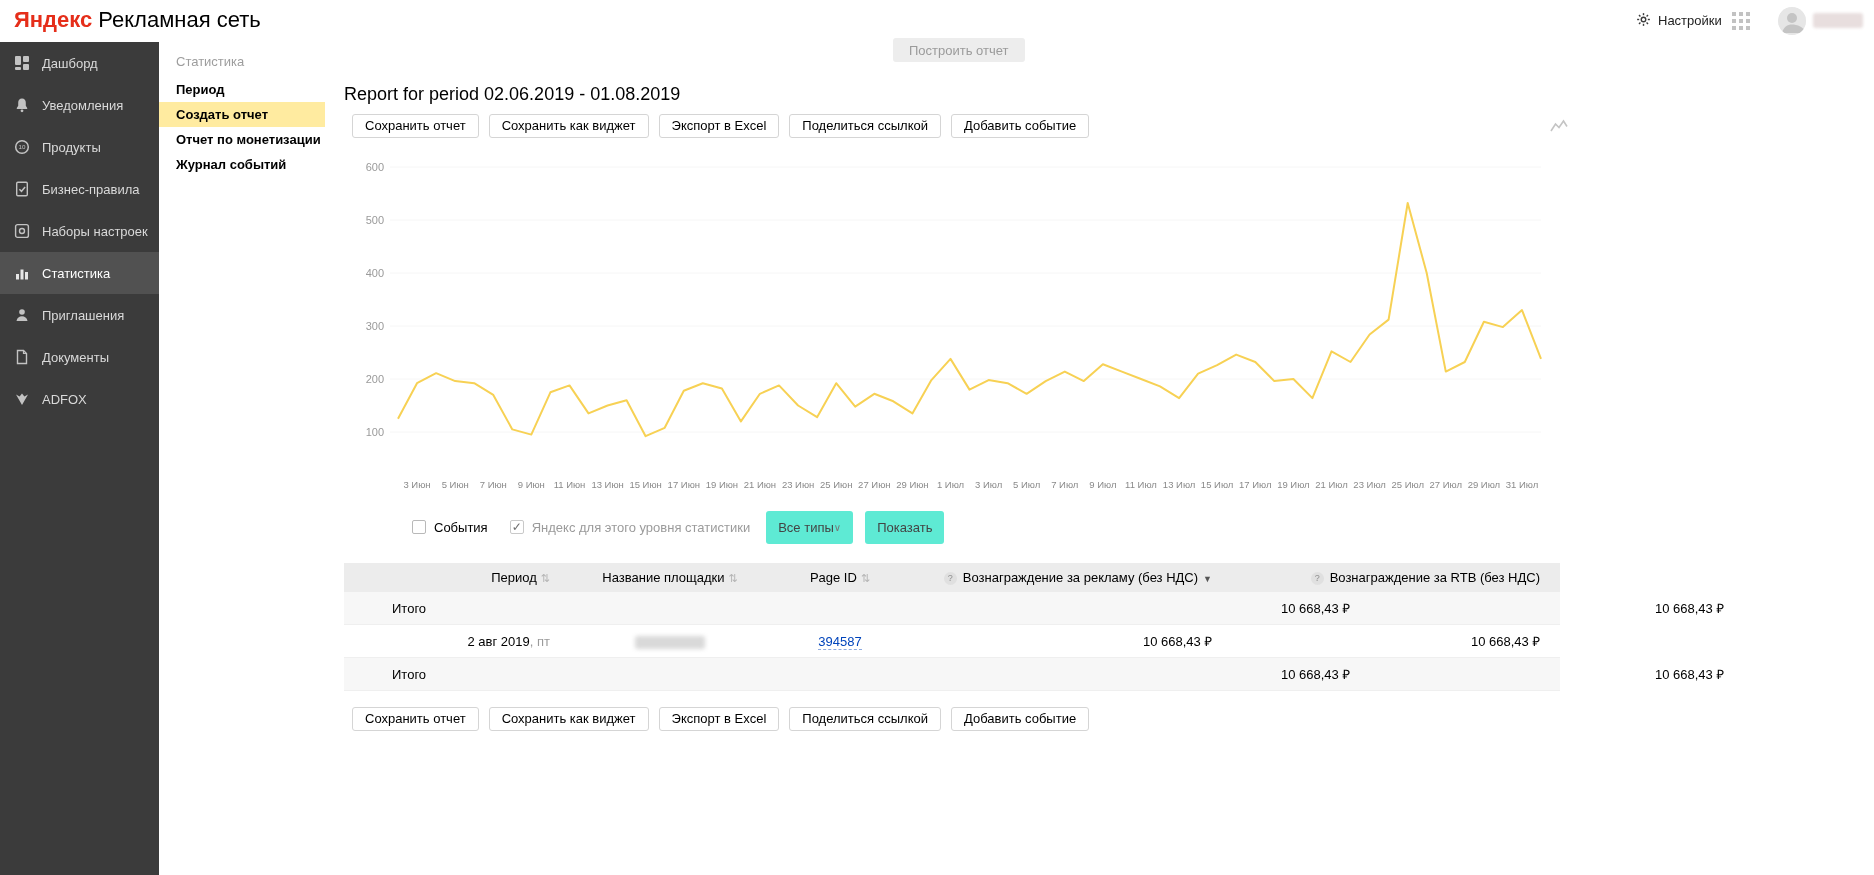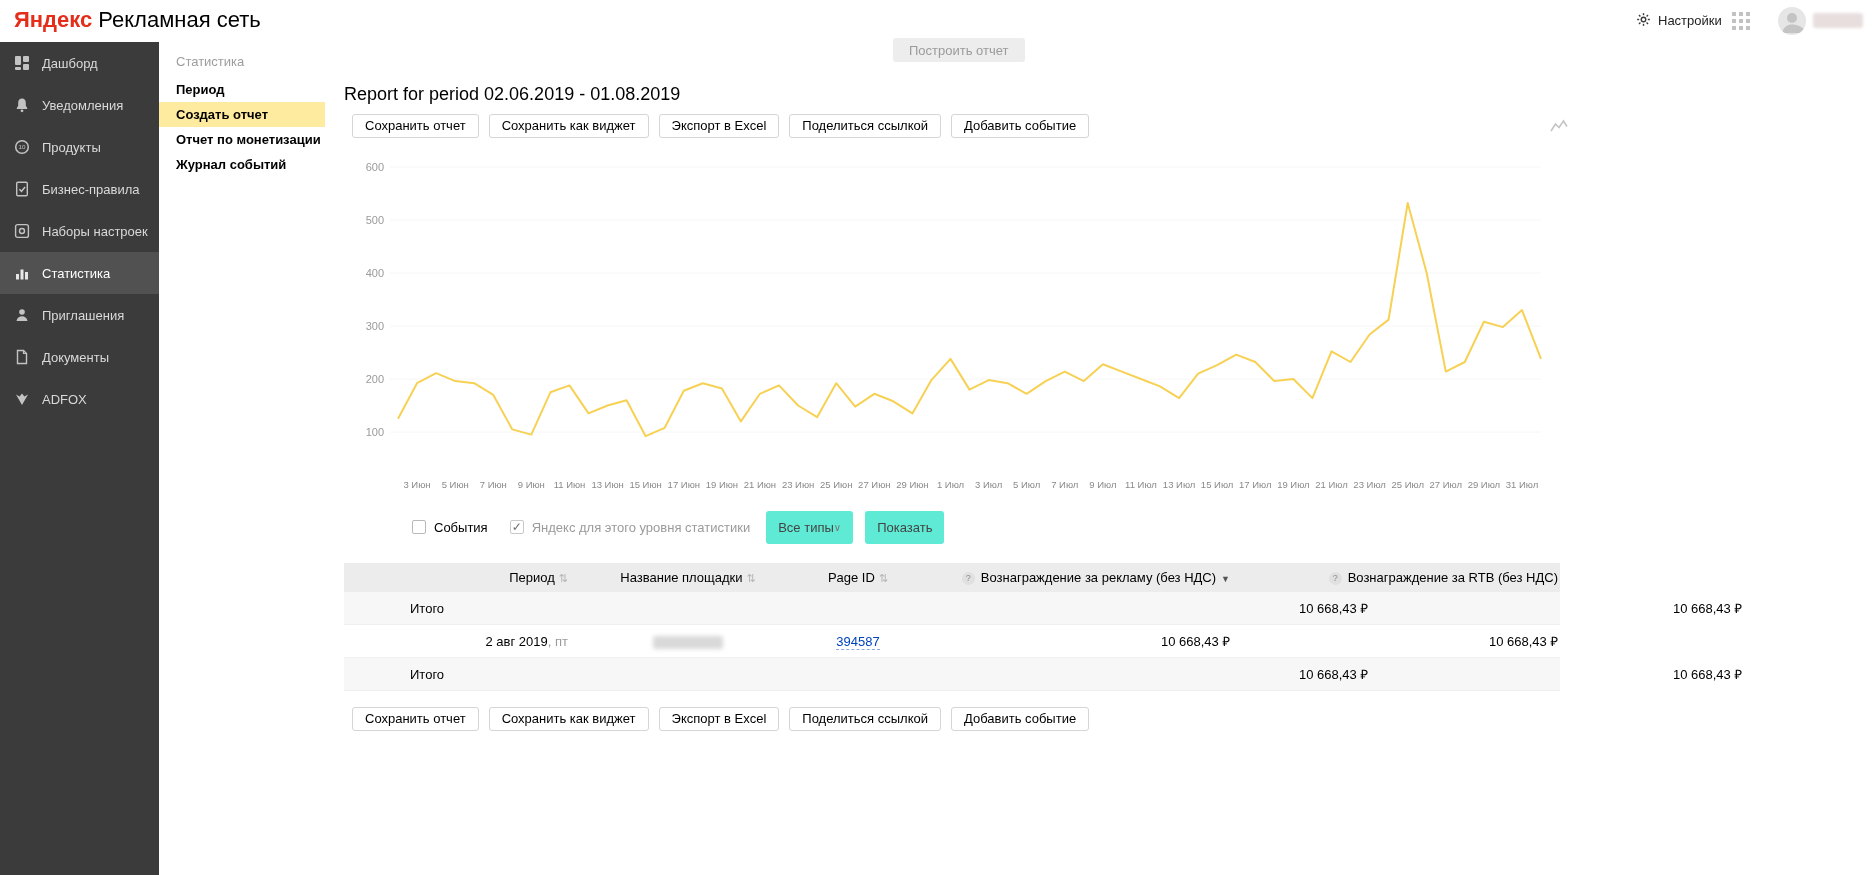--- a/index.html
+++ b/index.html
@@ -51,21 +51,21 @@
   .chk-box { width:14px; height:14px; border:1px solid #b9b9b9; border-radius:2px; background:#fff; display:inline-flex; align-items:center; justify-content:center; font-size:12px; color:#777; }
   .chk-box.checked { border-color:#c9c9c9; color:#6f6f6f; }
   .chk-label { margin-left:8px; font-size:13px; color:#000; }
   .chk-label.muted { color:#9b9b9b; }
   .gap22 { width:22px; } .gap16 { width:16px; } .gap12 { width:12px; }
   .gbtn { height:33px; padding:0 12px; background:#5eead4; border:none; border-radius:3px; font-size:13px; color:#444; cursor:pointer; font-family:inherit; display:inline-flex; align-items:center; }
   .gbtn .caret { font-size:10px; color:#777; }
 
   
   .rtable { position:absolute; left:344px; top:563px; width:1216px; font-size:13px; }
-  .thead, .trow { display:grid; grid-template-columns:216px 220px 120px 332px 328px; align-items:center;padding-left:18px; }
+  .thead, .trow { display:grid; grid-template-columns:216px 220px 120px 332px 328px; align-items:center; }
   .thead { background:#ececec; height:29px; color:#000; }
   .trow { height:33px; border-bottom:1px solid #efefef; background:#fff; }
   .trow.total { background:#f7f7f7;gap:46px; }
   .c1 { text-align:right; padding-right:10px; }
   .c1.total-cell { text-align:left; padding-left:48px; }
   .c2, .c3 { text-align:center; }
   .c4, .c5 { text-align:right; padding-right:20px; }
   .sort { color:#b5b5b5; font-size:11px; margin-left:4px; }
   .sorted { color:#555; font-size:9px; margin-left:5px; }
   .help { display:inline-block; width:13px; height:13px; border-radius:50%; background:#e0e0e0; color:#8f8f8f; font-size:9px; line-height:13px; text-align:center; margin-right:6px; vertical-align:1px; cursor:pointer; }

